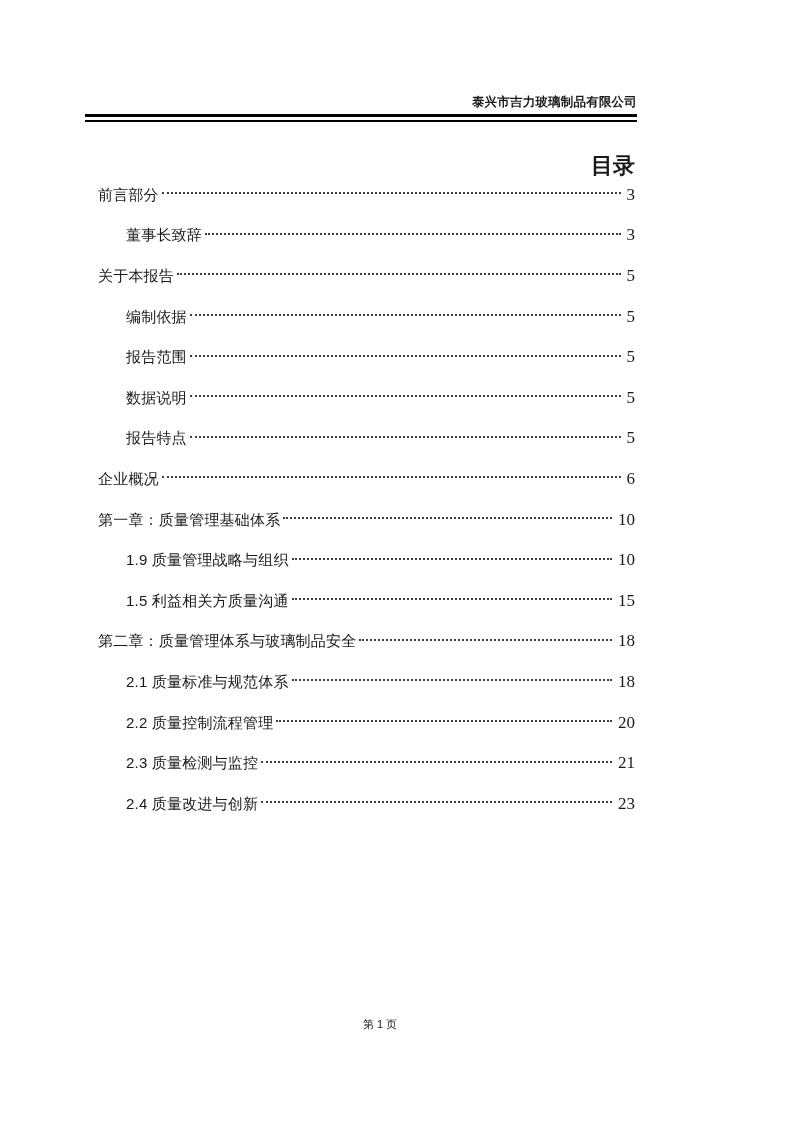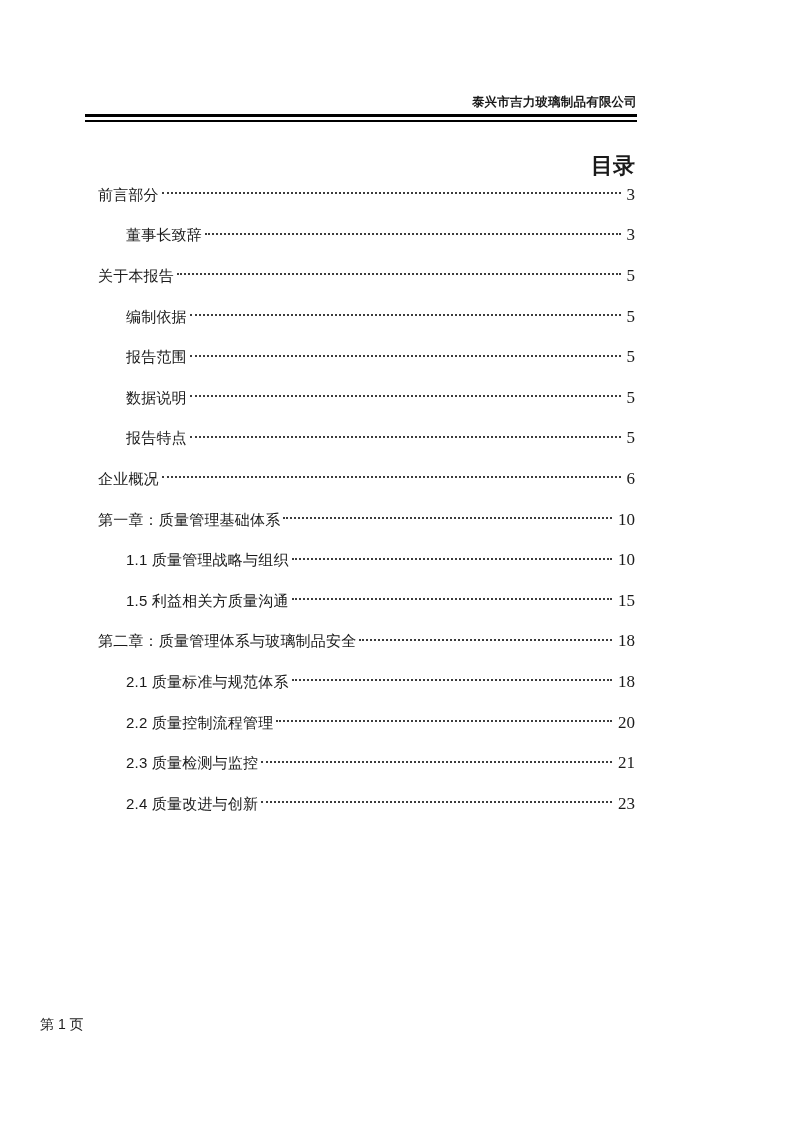--- a/index.html
+++ b/index.html
@@ -79,21 +79,22 @@
     font-size: 17px;
     line-height: 1;
     white-space: nowrap;
     color: var(--text-color, #1a1a1a);
   }
   .page-footer {
     position: absolute;
     top: 1015px;
     left: 0;
     right: 0;
-    font-size: 14px;
+    text-align: center;
+    font-size: 11px;
     line-height: 18px;
     color: var(--text-color, #1a1a1a);
     padding-left: 40px;
   }
 </style>
 </head>
 <body>
 
 <div class="page">
 
@@ -143,21 +144,21 @@
       <span class="toc-label">企业概况</span>
       <span class="toc-leader"></span>
       <span class="toc-page">6</span>
     </div>
       <div class="toc-row level-1">
       <span class="toc-label">第一章：质量管理基础体系</span>
       <span class="toc-leader"></span>
       <span class="toc-page">10</span>
     </div>
       <div class="toc-row level-2">
-      <span class="toc-label">1.1 质量管理战略与组织</span>
+      <span class="toc-label">1.9 质量管理战略与组织</span>
       <span class="toc-leader"></span>
       <span class="toc-page">10</span>
     </div>
       <div class="toc-row level-2">
       <span class="toc-label">1.5 利益相关方质量沟通</span>
       <span class="toc-leader"></span>
       <span class="toc-page">15</span>
     </div>
       <div class="toc-row level-1">
       <span class="toc-label">第二章：质量管理体系与玻璃制品安全</span>

